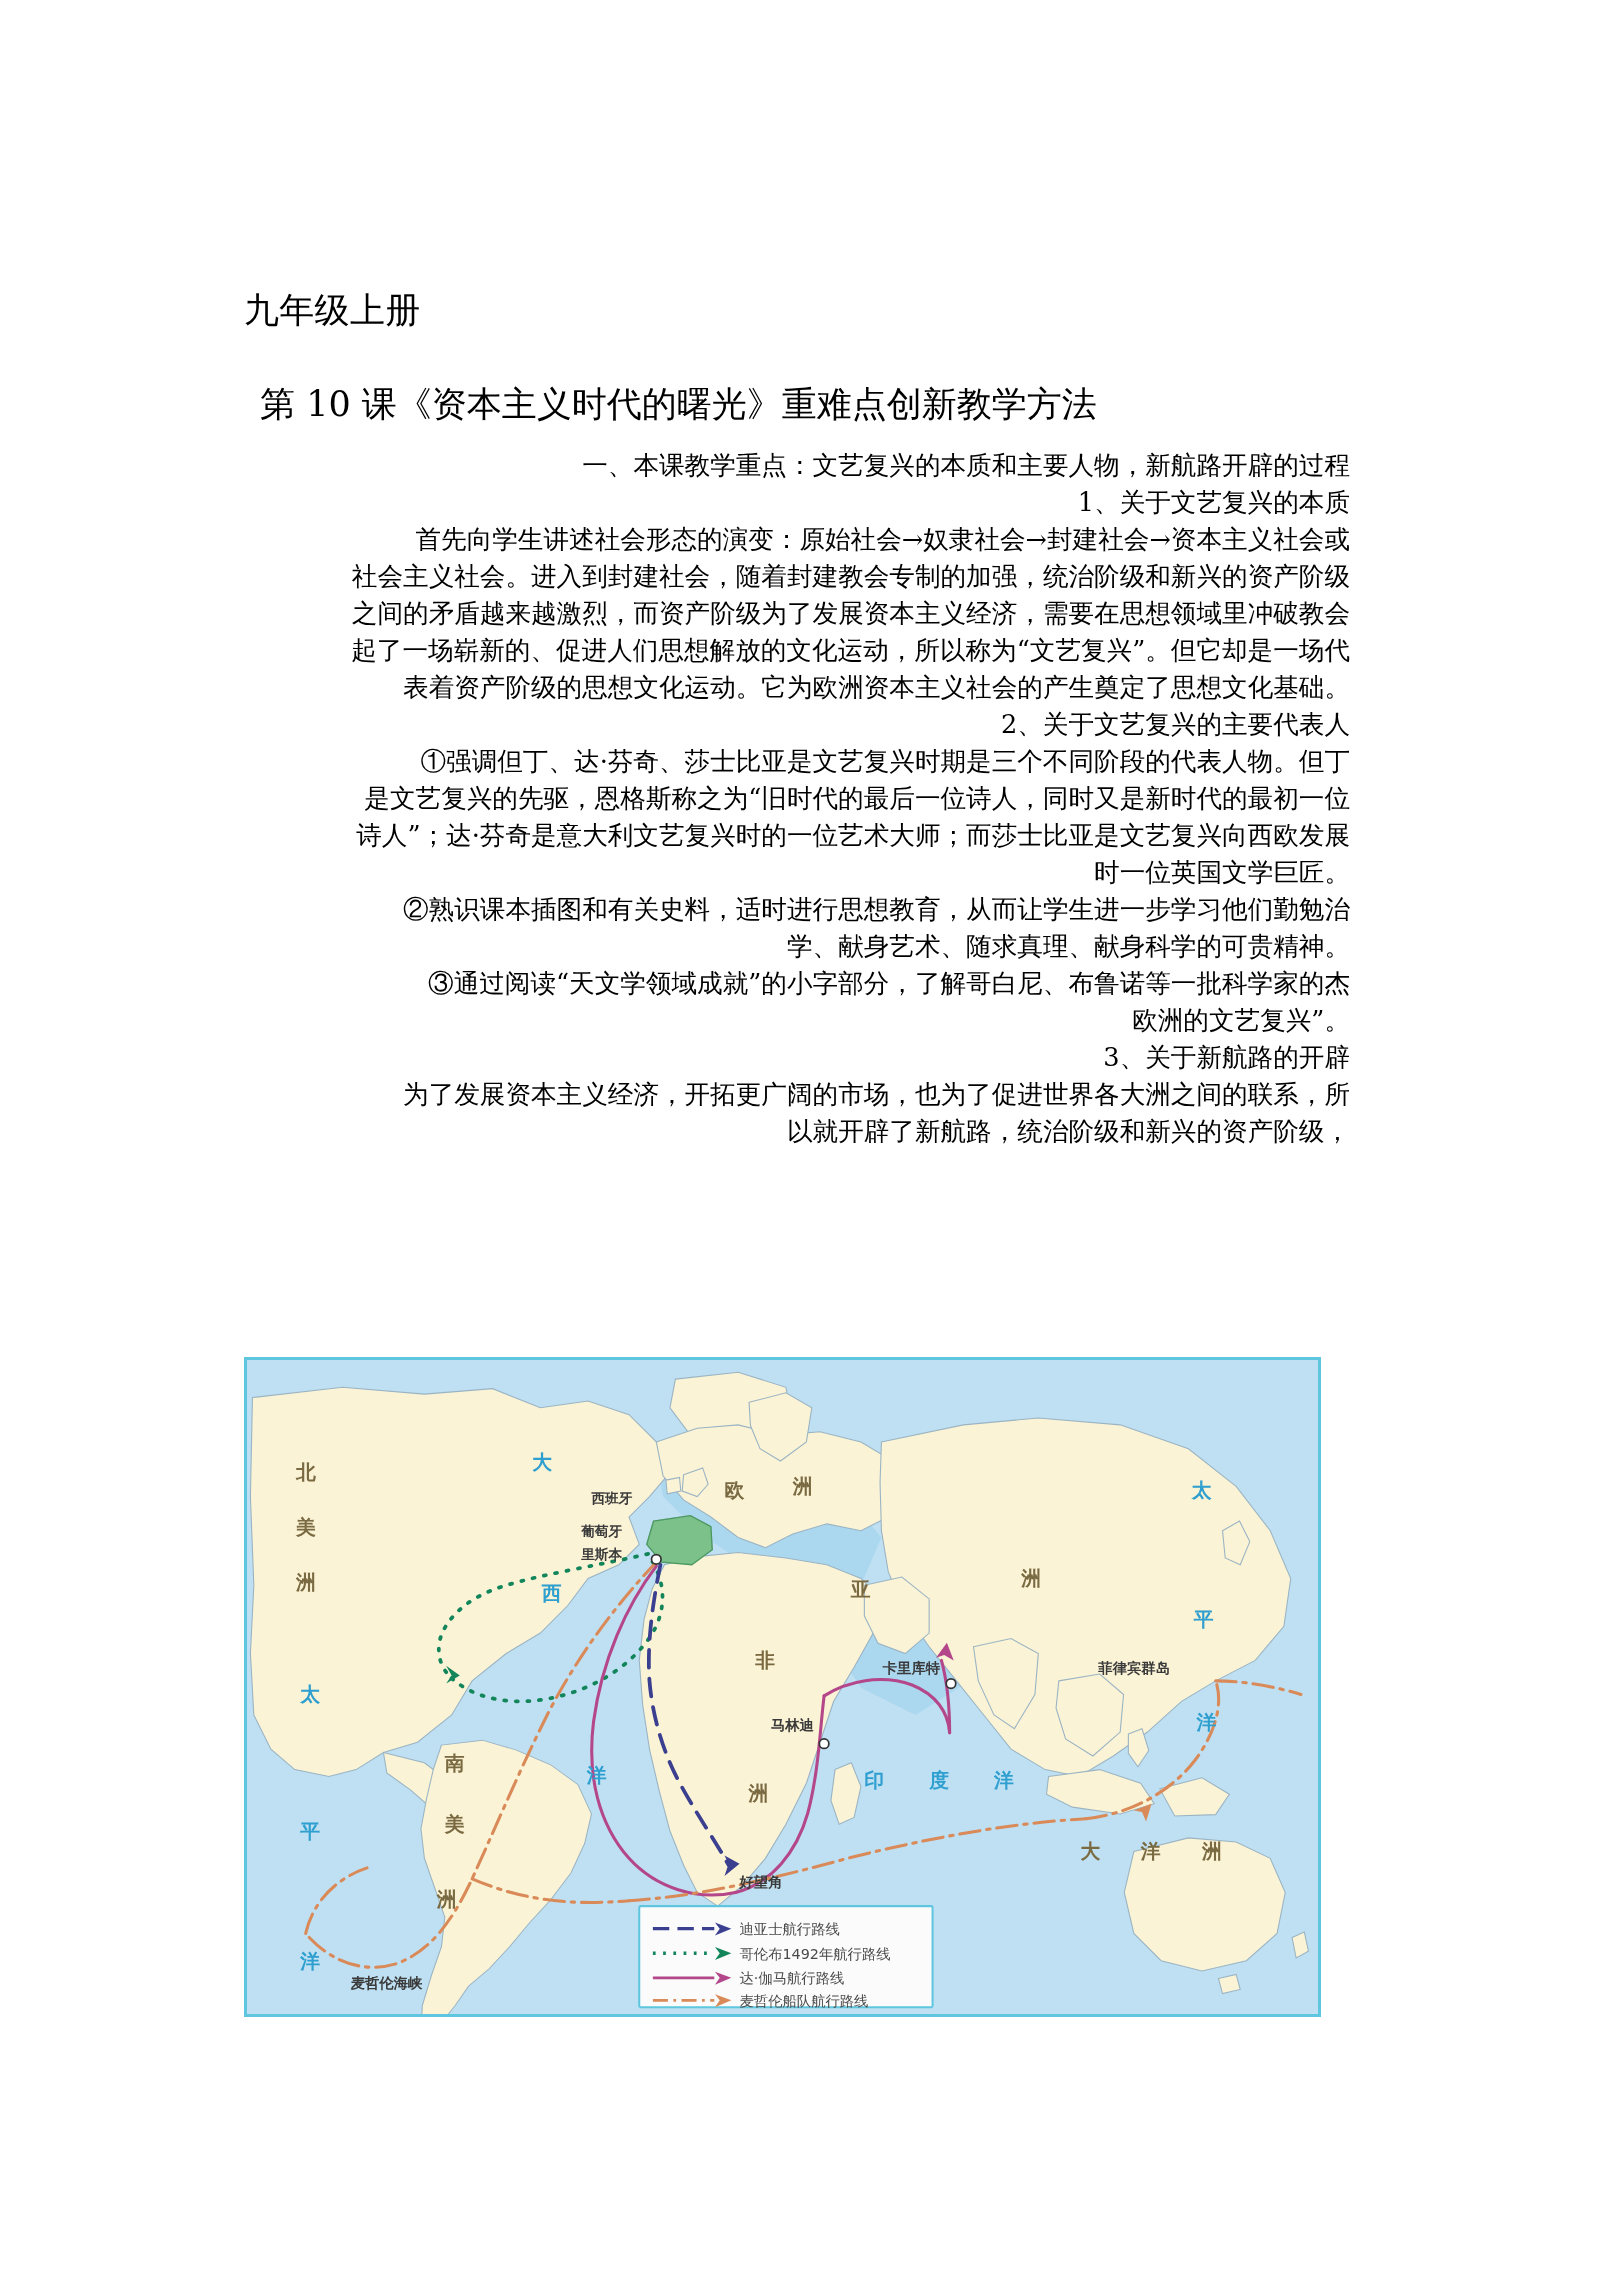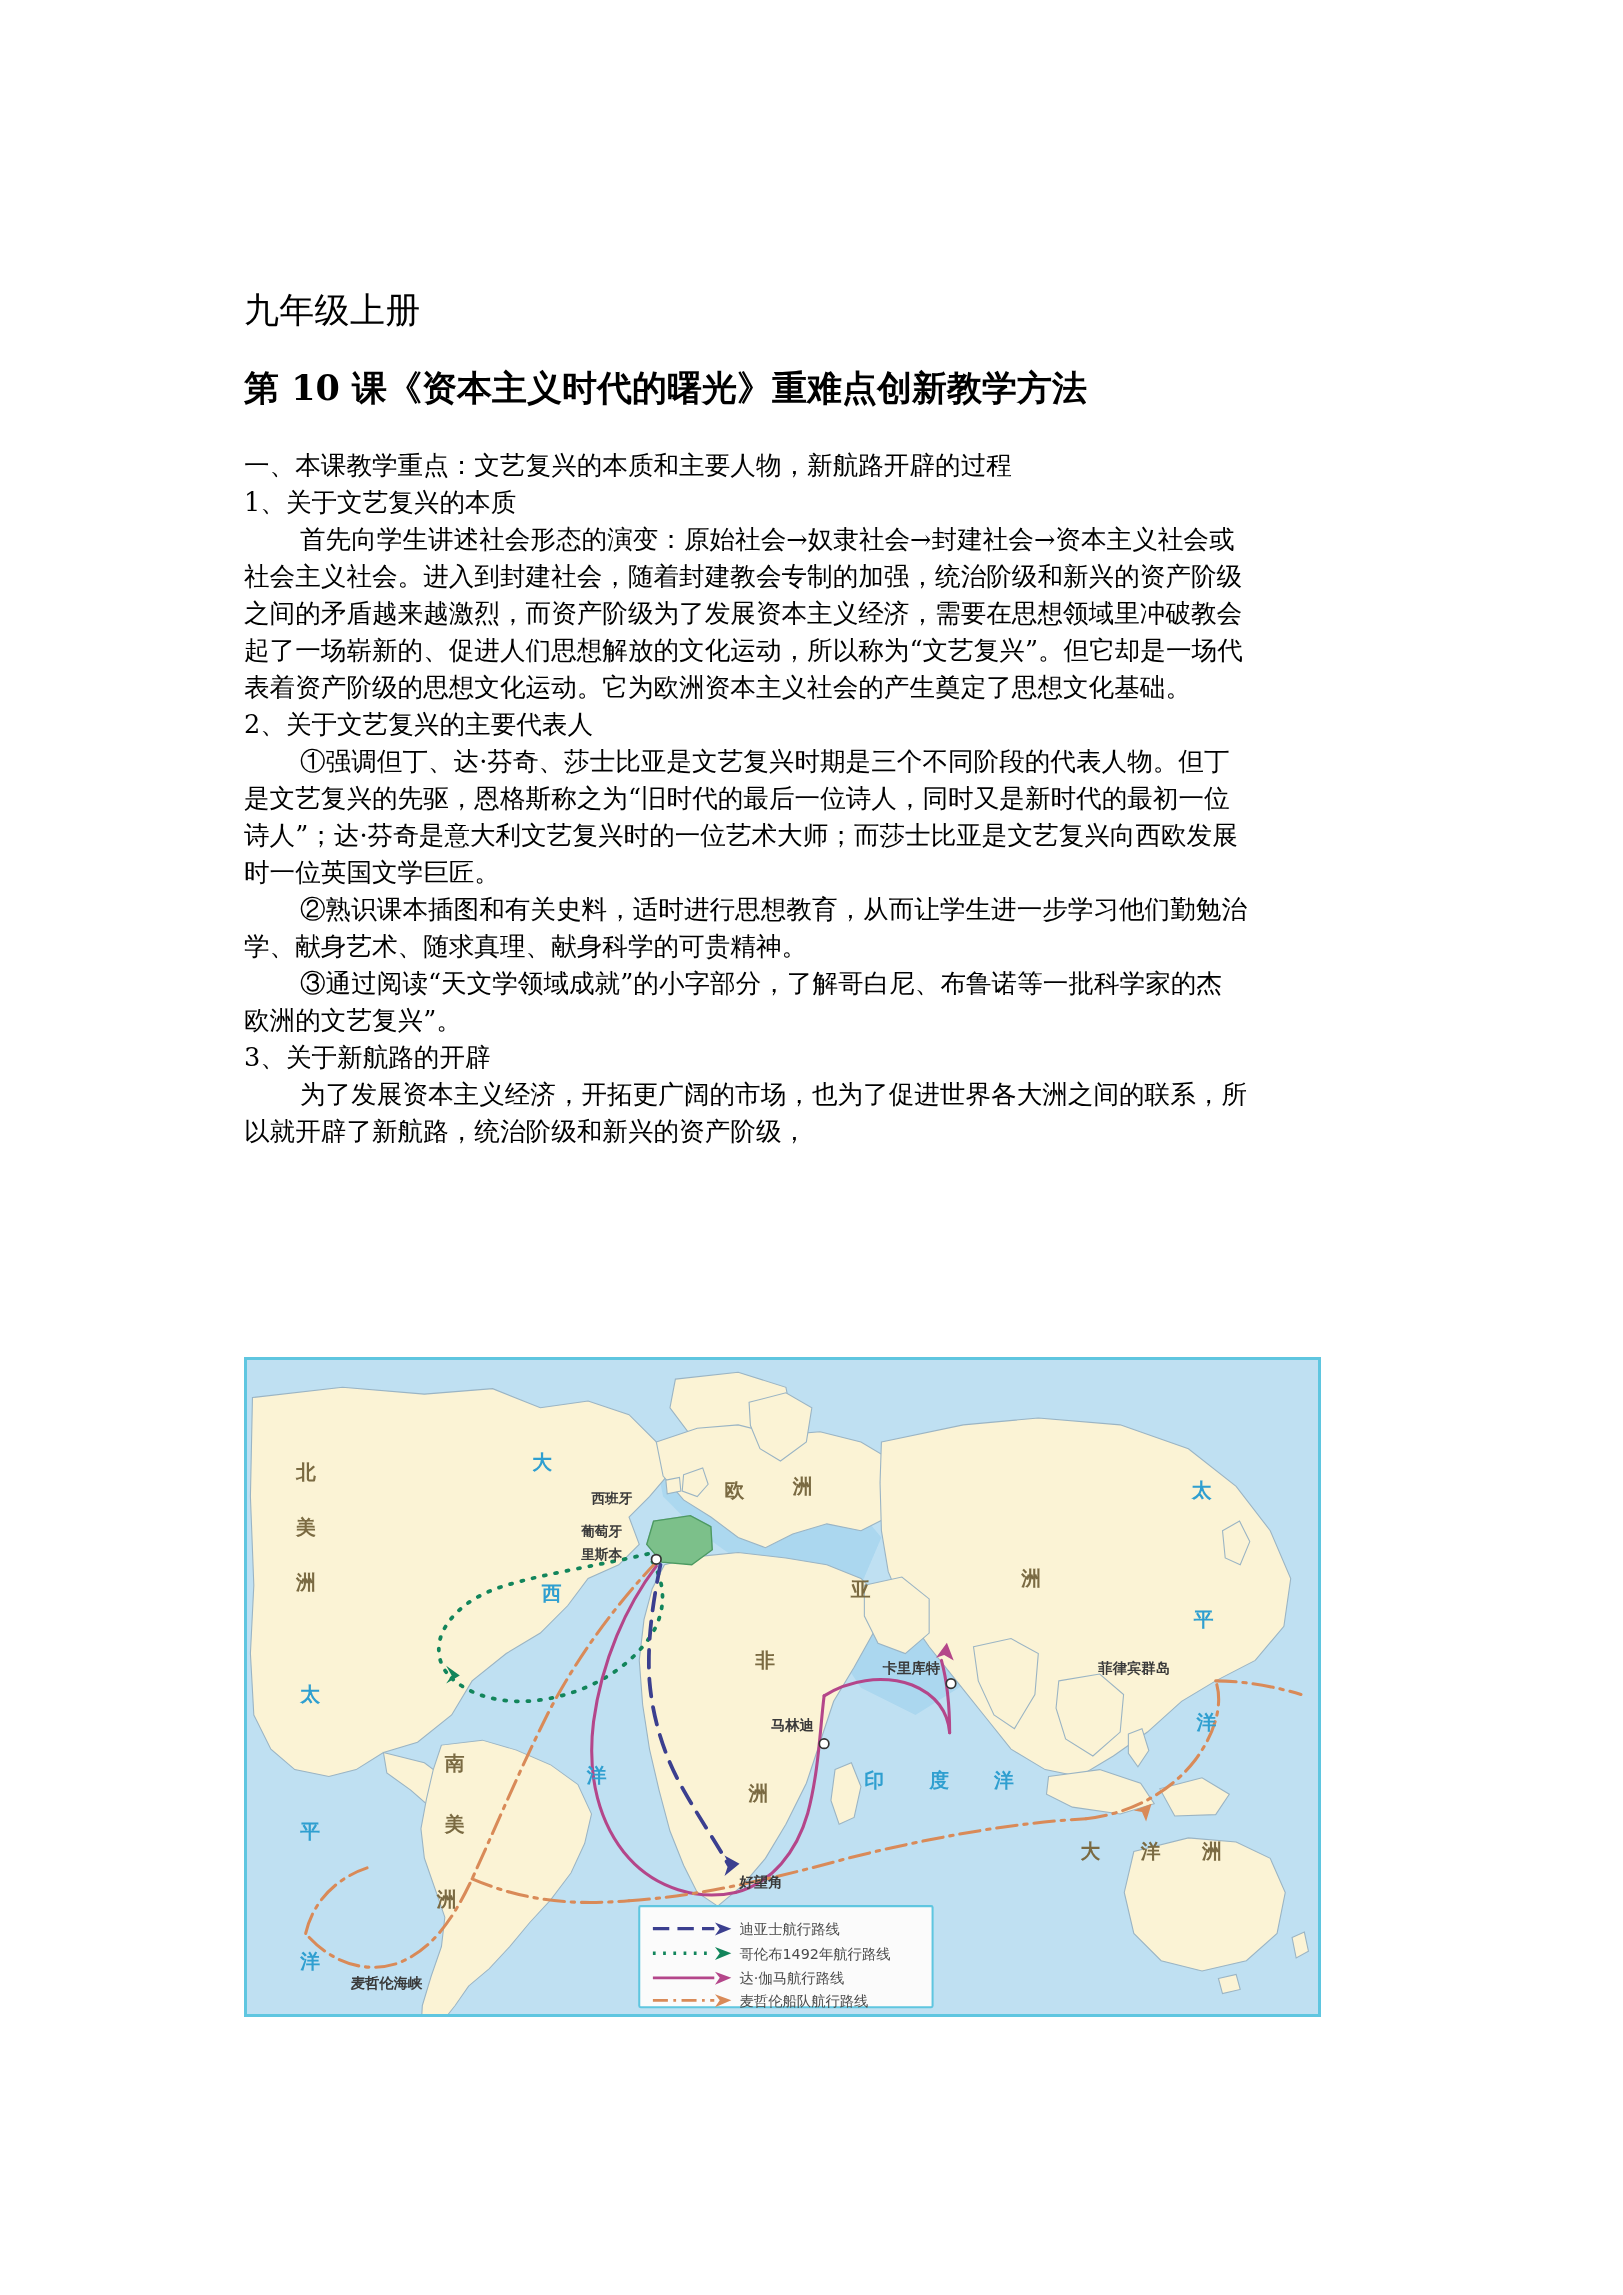--- a/index.html
+++ b/index.html
@@ -11,41 +11,42 @@
   body {
     font-family: "DejaVu Serif", "Liberation Serif", serif;
     color: #000000;
   }
   .page {
     position: relative;
     width: 1623px;
     height: 2295px;
     background: #ffffff;
     overflow: hidden;
+    text-align: right;
   }
 
   
   .doc-subtitle {
     font-family: "DejaVu Serif", "Liberation Serif", serif;
     font-size: 35px;
     line-height: 1.1;
     margin: 0;
     padding: 0;
     position: absolute;
     left: 244px;
     top: 291px;
     letter-spacing: 0.3px;
     color: #000;
   }
   .doc-title {
     font-family: "DejaVu Serif", "Liberation Serif", serif;
     font-size: 35px;
-    font-weight: bold;
+    font-weight: normal;
     line-height: 1.15;
-    margin: 0;
+    margin: 16px;
     padding: 0;
     position: absolute;
     left: 244px;
     top: 368px;
     white-space: nowrap;
     color: #000;
   }
 
   
   .body-block {

